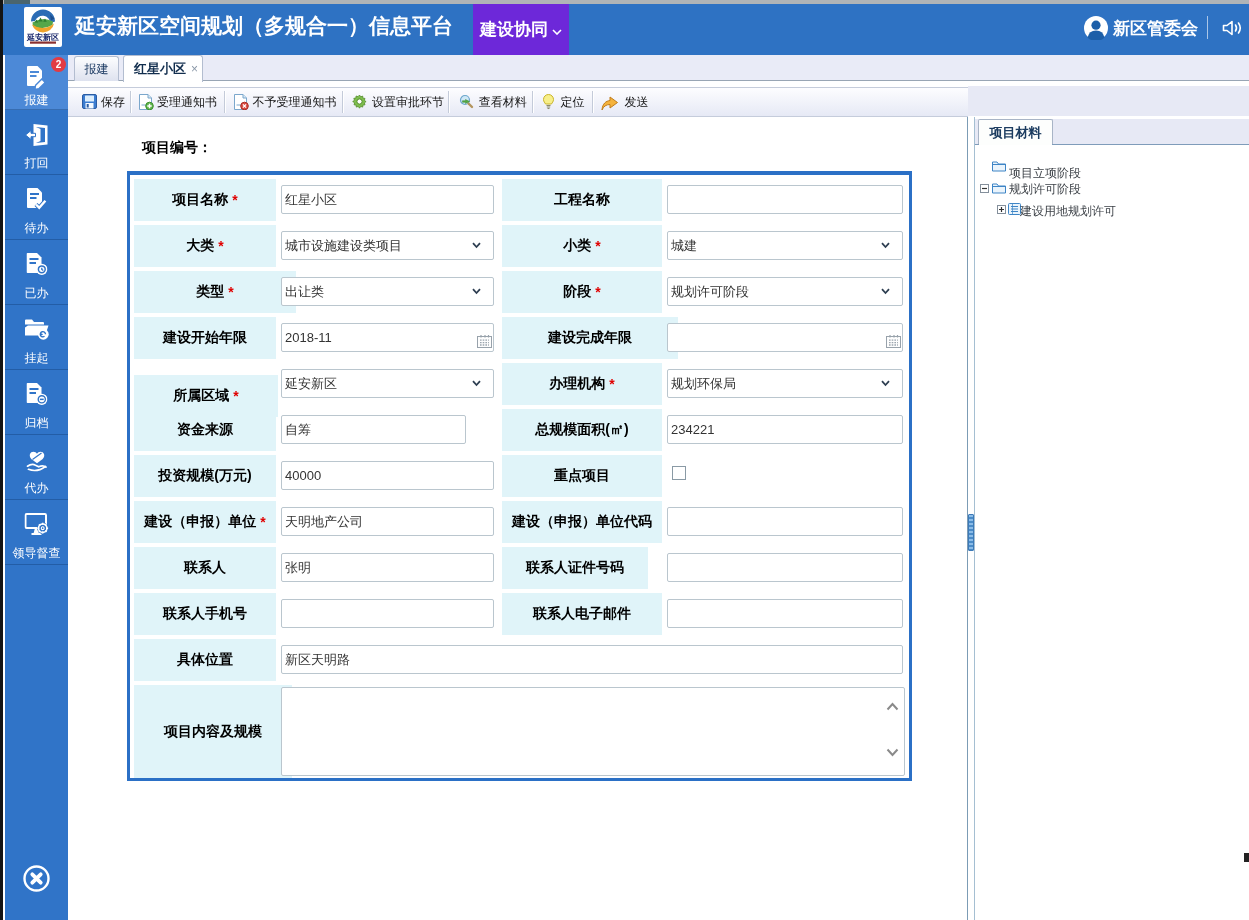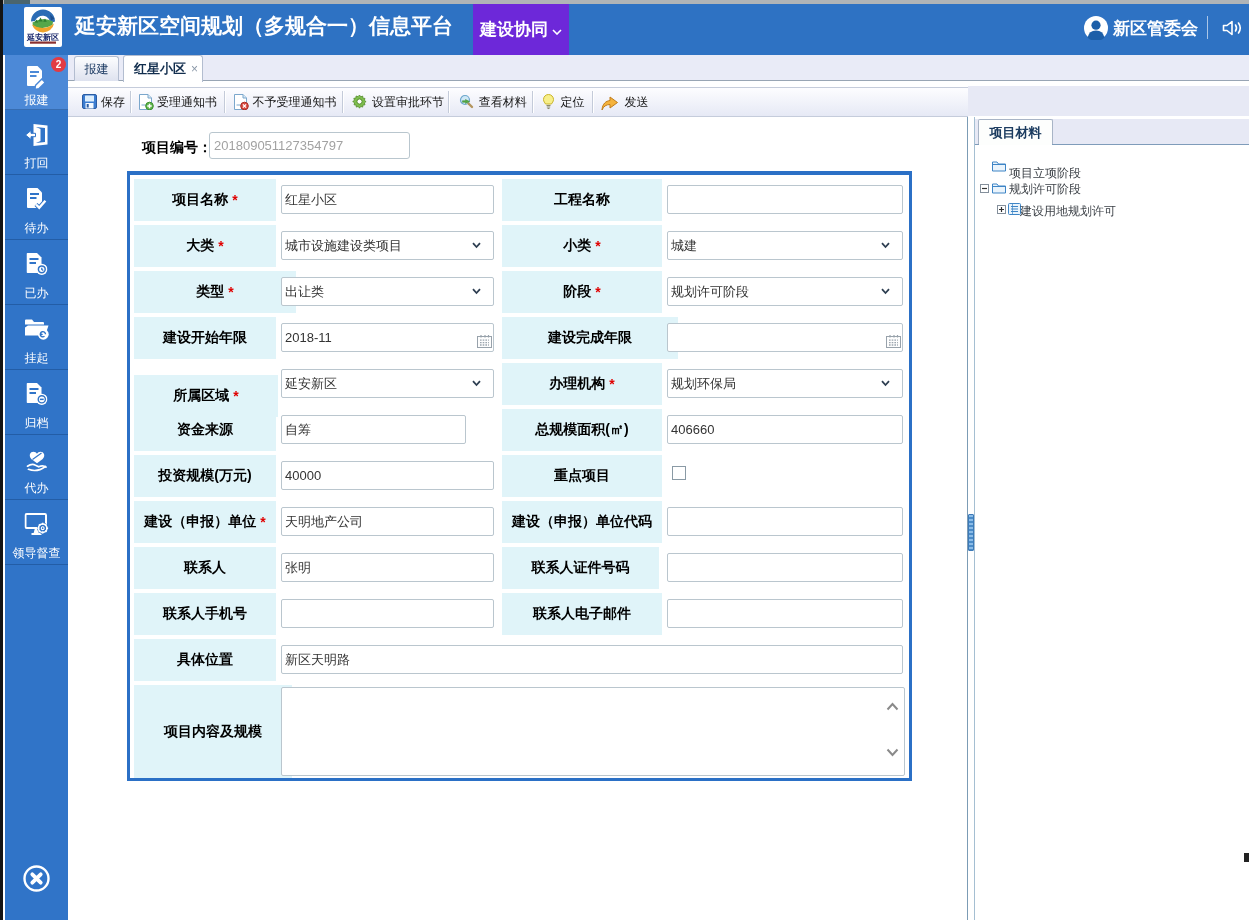--- a/index.html
+++ b/index.html
@@ -275,21 +275,20 @@
       </svg>
     <div class="tbtxt" style="left:492.5px;">定位</div>
     <div class="tsep" style="left:524px;"></div>
     <svg class="tbic" style="left:532px;" width="19" height="17" viewBox="0 0 19 17">
         <path d="M2 16 C2.5 9.5 6 7 10 6.5 V3 L17.5 8.5 10 14 V10.5 C6 10.5 3.5 12.5 2 16 Z" fill="#f5b33c" stroke="#c07c1a" stroke-linejoin="round"></path>
       </svg>
     <div class="tbtxt" style="left:556.4px;">发送</div>
   </div>
 
   <div class="abs" id="pnum-label">项目编号：</div>
-  <div class="abs" id="pnum-box">201809051127354797</div>
 
   <div class="abs" id="formbox"></div>
   <div id="formcells">
 
     <div class="lab" style="left:134px; top:179px; width:142px;">项目名称<span class="star">*</span></div>
     <div class="inp" style="left:281px; top:185px; width:213px;">红星小区</div>
     <div class="lab" style="left:502px; top:179px; width:160px;">工程名称</div>
     <div class="inp" style="left:667px; top:185px; width:236px;"></div>
 
     <div class="lab" style="left:134px; top:225px; width:142px;">大类<span class="star">*</span></div>
@@ -330,35 +329,35 @@
           <path d="M1 1.2l3.5 3.8L8 1.2" fill="none" stroke="#2e3f52" stroke-width="1.8"></path>
         </svg></div>
     <div class="lab" style="left:502px; top:363px; width:160px;">办理机构<span class="star">*</span></div>
     <div class="inp" style="left:667px; top:369px; width:236px;">规划环保局<svg class="chev" width="9" height="7" viewBox="0 0 9 7">
           <path d="M1 1.2l3.5 3.8L8 1.2" fill="none" stroke="#2e3f52" stroke-width="1.8"></path>
         </svg></div>
 
     <div class="lab" style="left:134px; top:409px; width:142px;">资金来源</div>
     <div class="inp" style="left:281px; top:415px; width:185px;">自筹</div>
     <div class="lab" style="left:502px; top:409px; width:160px;">总规模面积(㎡)</div>
-    <div class="inp" style="left:667px; top:415px; width:236px;">406660</div>
+    <div class="inp" style="left:667px; top:415px; width:236px;">234221</div>
 
     <div class="lab" style="left:134px; top:455px; width:142px;">投资规模(万元)</div>
     <div class="inp" style="left:281px; top:461px; width:213px;">40000</div>
     <div class="lab" style="left:502px; top:455px; width:160px;">重点项目</div>
     <div class="cbox" style="left:672px; top:466px;"></div>
 
     <div class="lab" style="left:134px; top:501px; width:142px;">建设（申报）单位<span class="star">*</span></div>
     <div class="inp" style="left:281px; top:507px; width:213px;">天明地产公司</div>
     <div class="lab" style="left:502px; top:501px; width:160px;">建设（申报）单位代码</div>
     <div class="inp" style="left:667px; top:507px; width:236px;"></div>
 
     <div class="lab" style="left:134px; top:547px; width:142px;">联系人</div>
     <div class="inp" style="left:281px; top:553px; width:213px;">张明</div>
-    <div class="lab" style="left:502px; top:547px; width:157px;">联系人证件号码</div>
+    <div class="lab" style="left:502px; top:547px; width:146px;">联系人证件号码</div>
     <div class="inp" style="left:667px; top:553px; width:236px;"></div>
 
     <div class="lab" style="left:134px; top:593px; width:142px;">联系人手机号</div>
     <div class="inp" style="left:281px; top:599px; width:213px;"></div>
     <div class="lab" style="left:502px; top:593px; width:160px;">联系人电子邮件</div>
     <div class="inp" style="left:667px; top:599px; width:236px;"></div>
 
     <div class="lab" style="left:134px; top:639px; width:142px;">具体位置</div>
     <div class="inp" style="left:281px; top:645px; width:622px;">新区天明路</div>
 

